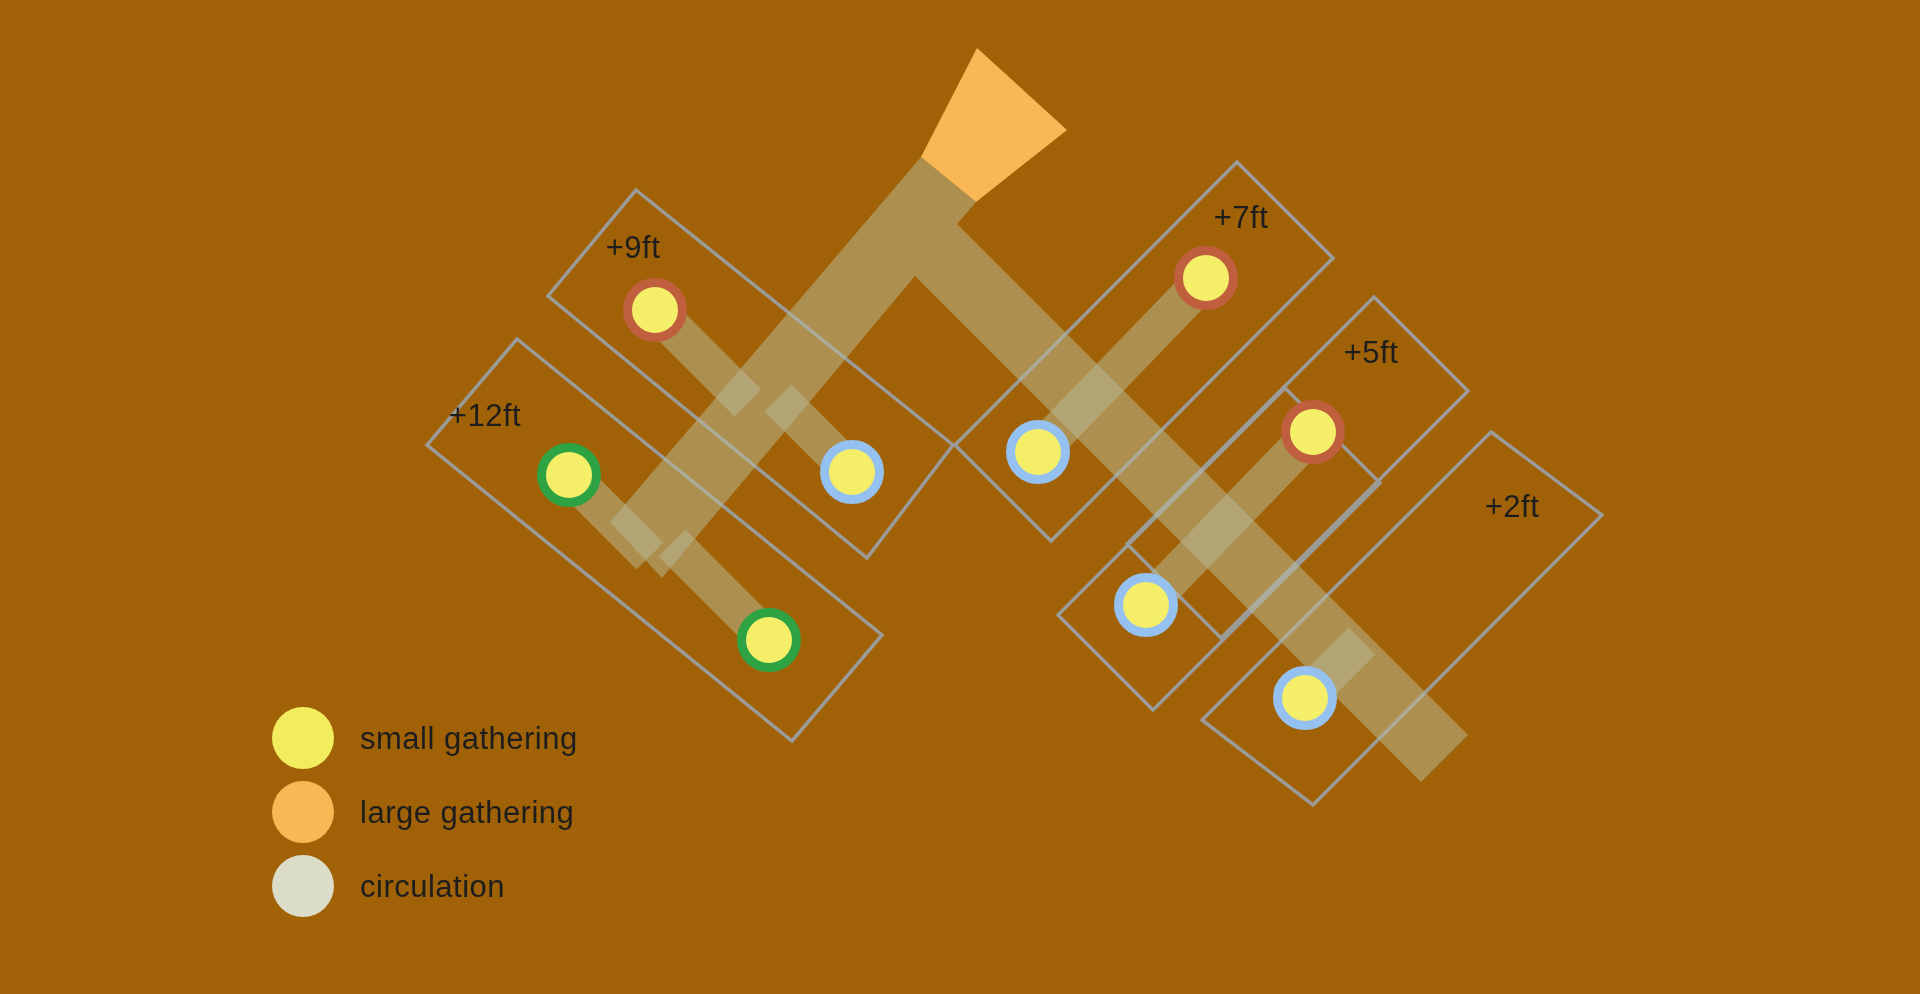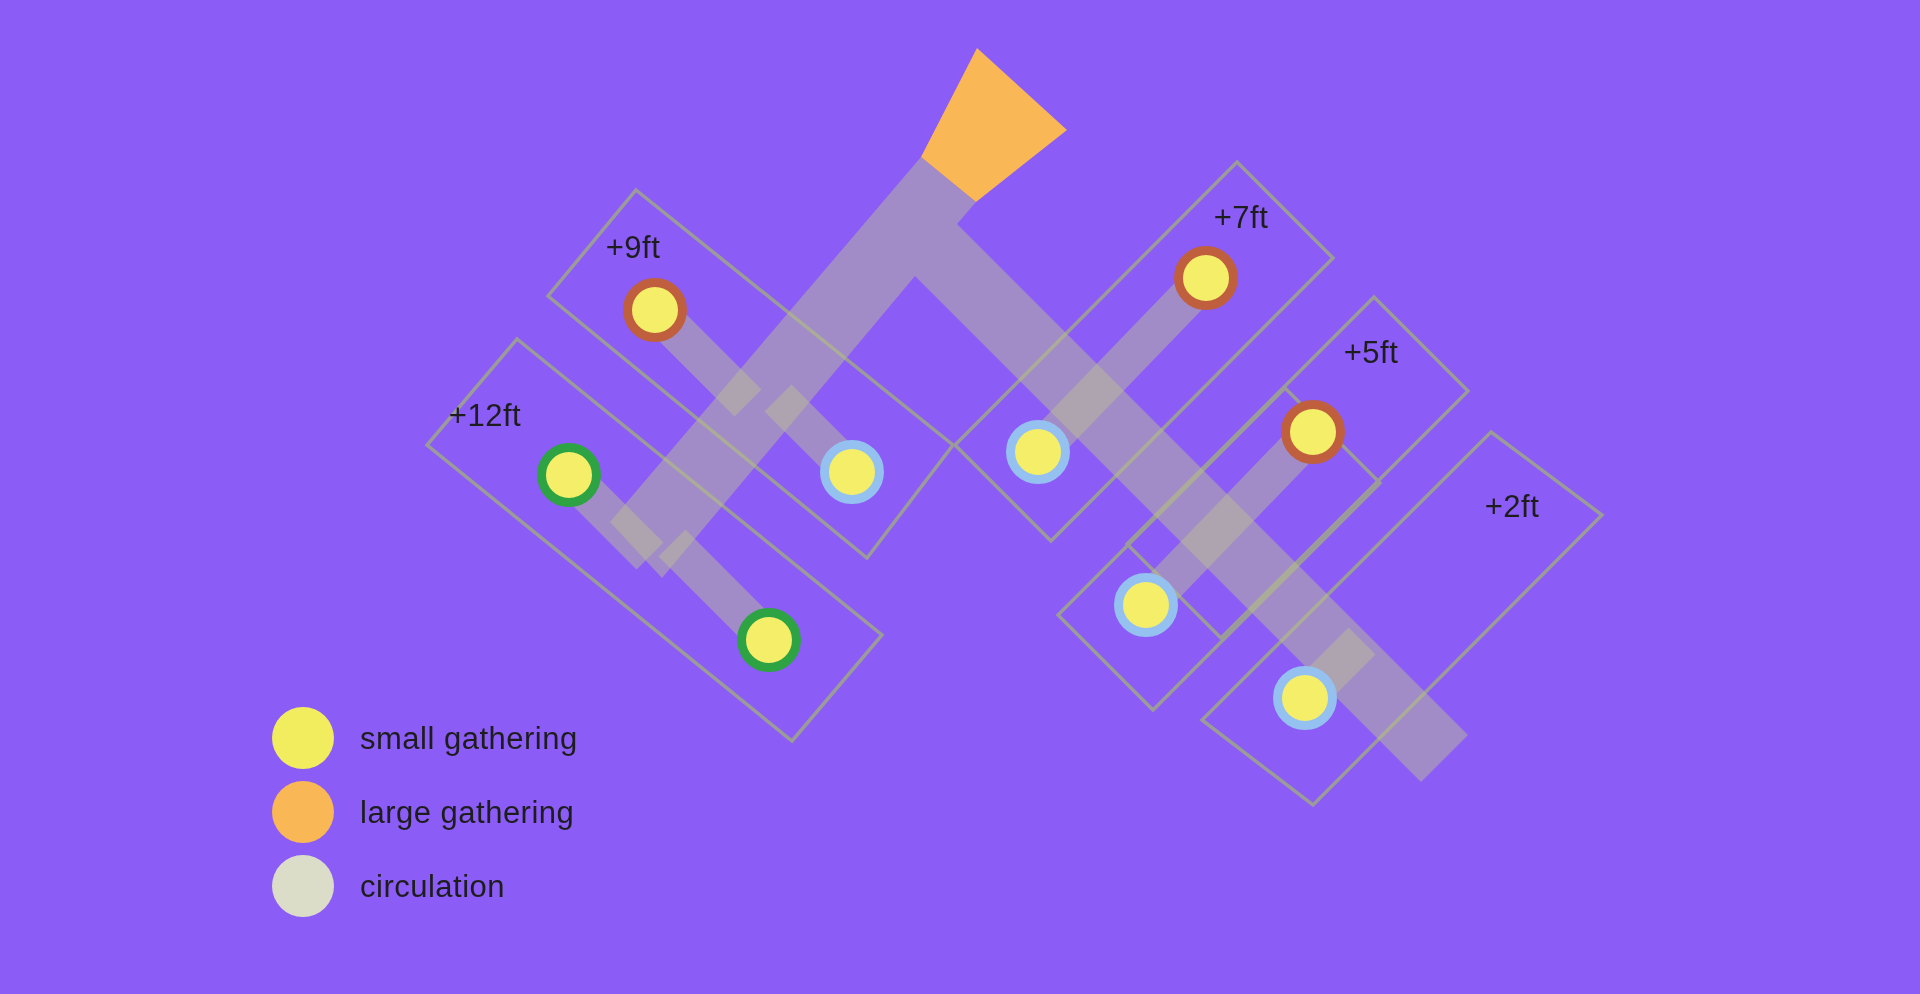--- a/index.html
+++ b/index.html
@@ -8,21 +8,21 @@
     background: #ffffff;
     width: 1920px;
     height: 994px;
     overflow: hidden;
     font-family: "Liberation Sans", sans-serif;
   }
   .stage {
     position: relative;
     width: 1920px;
     height: 994px;
-    background: #8b5cf6;
+    background: #a16207;
   }
   svg { display: block; }
   .block {
     fill: none;
     stroke-width: 3.5px;
   }
   .band-path {
     fill-opacity: 0.5;
     stroke: none;
   }

